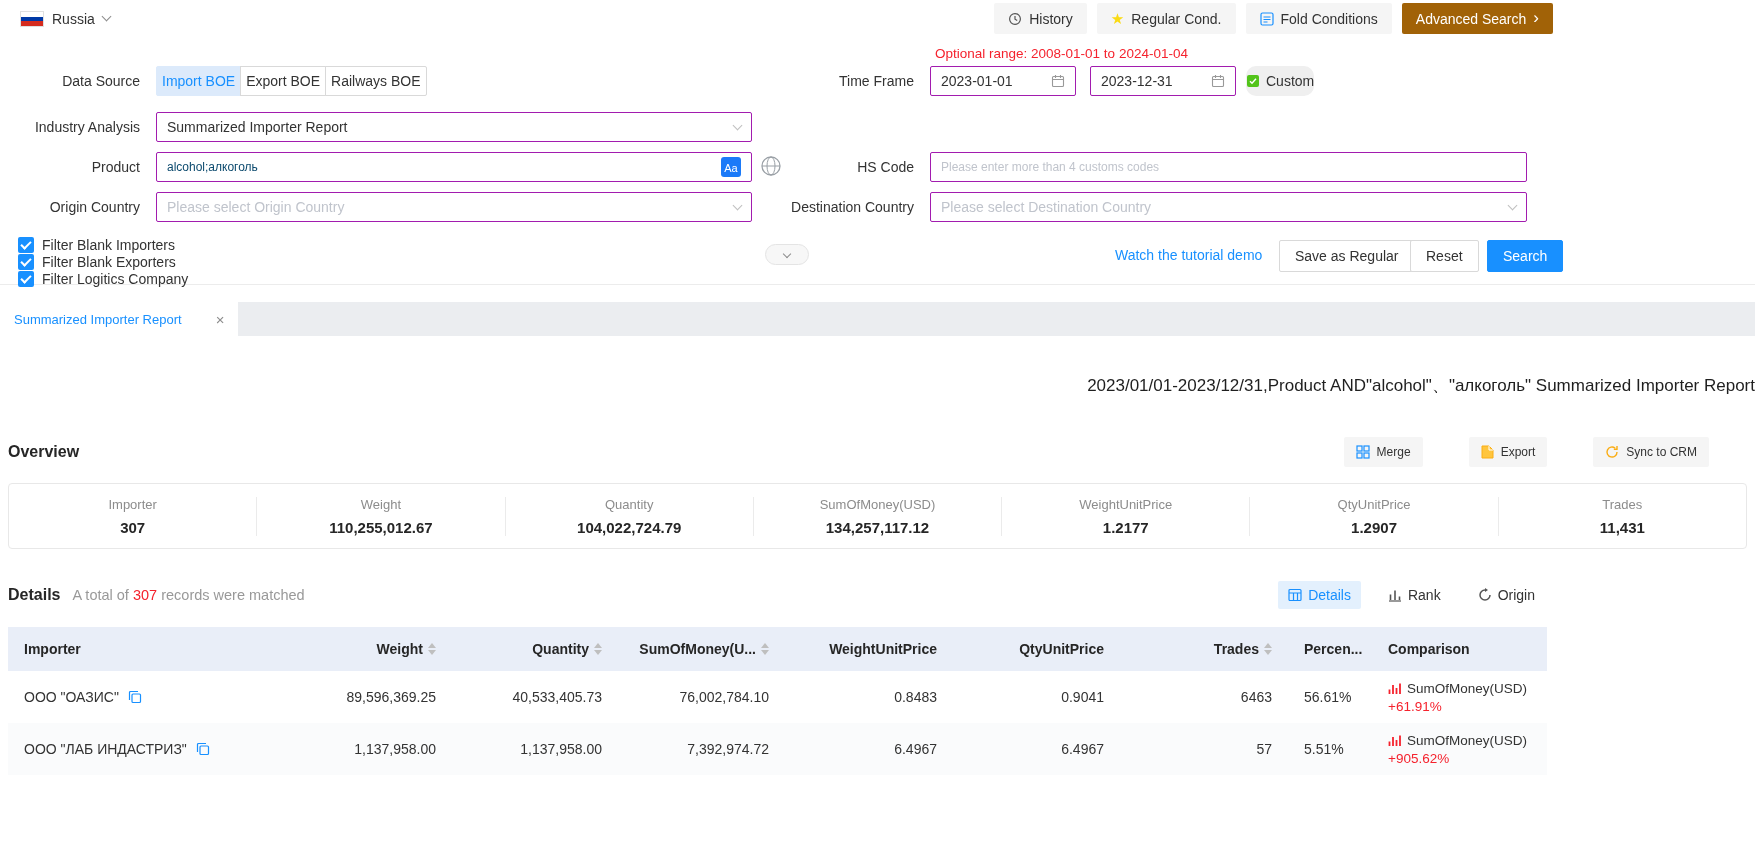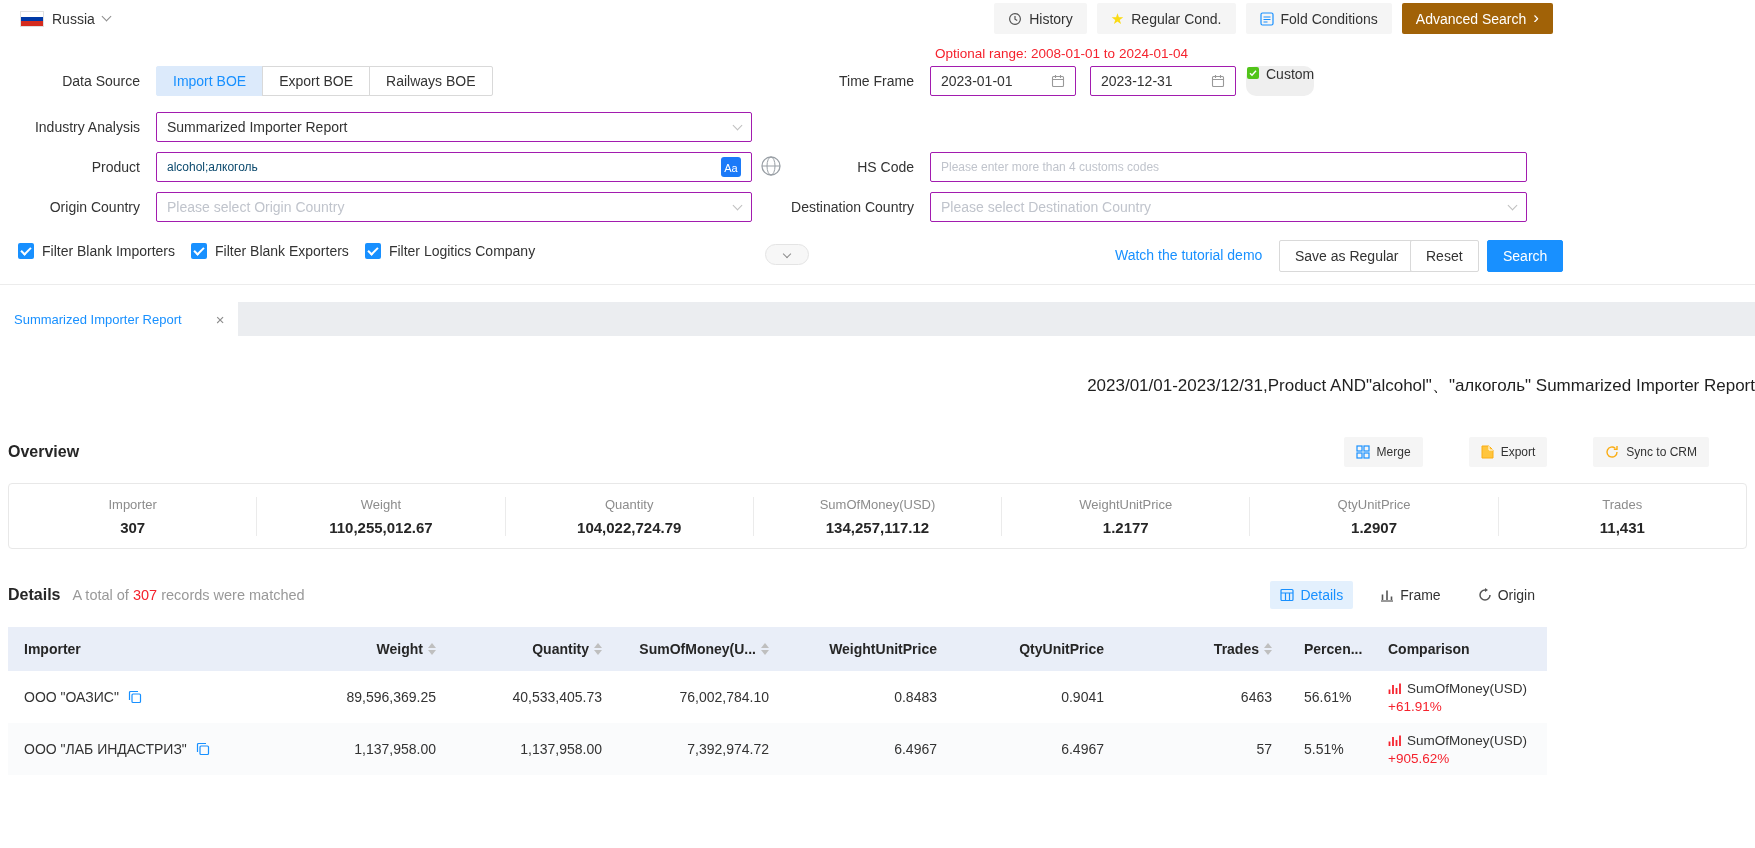--- a/index.html
+++ b/index.html
@@ -27,26 +27,26 @@
   .f-label { position: absolute; height: 30px; line-height: 30px; text-align: right; padding-right: 8px; color: #333; }
   .lab-left { left: 0; width: 148px; }
   .lab-right { left: 700px; width: 222px; }
   .f-field { position: absolute; height: 30px; border: 1px solid #a21caf; border-radius: 2px; background: #fff; display: flex; align-items: center; padding: 0 10px; gap: 8px; }
   .f-field .grow { flex: 1; }
   .placeholder { color: #c0c4cc; }
   .sel-chev { width: 7px; height: 7px; border-right: 1.3px solid #bfbfbf; border-bottom: 1.3px solid #bfbfbf; transform: rotate(45deg); margin-top: -4px; flex: none; }
   .bare-input { border: none; outline: none; flex: 1; font-size: 12px; font-family: inherit; color: #0c4a6e; background: transparent; }
   .bare-input::placeholder { color: #c0c4cc; }
   .seg { position: absolute; left: 156px; top: 29px; display: flex; }
-  .seg-item { height: 30px; line-height: 28px; padding: 0 16px; border: 1px solid #d9d9d9; background: #fff; margin-left: -1px; cursor: pointer; }
+  .seg-item { height: 30px; line-height: 28px; padding: 0 5px; border: 1px solid #d9d9d9; background: #fff; margin-left: -1px; cursor: pointer; }
   .seg-item:first-child { margin-left: 0; border-top-left-radius: 2px; border-bottom-left-radius: 2px; }
   .seg-item:last-child { border-top-right-radius: 2px; border-bottom-right-radius: 2px; }
   .seg-item.active { background: #dceafb; border-color: #dceafb; color: #1890ff; }
-  .gray-btn { background: #efefef; border: none; border-radius: 10px; display: flex; align-items: flex-start; gap: 6px; padding: 0 0; font-size: 14px; font-family: inherit; cursor: pointer; color: #333; }
-  .cb-row { position: absolute; left: 18px; top: 206px; display: flex; gap: 16px; }
+  .gray-btn { background: #efefef; border: none; border-radius: 10px; display: flex; align-items: center; gap: 6px; padding: 0 0; font-size: 14px; font-family: inherit; cursor: pointer; color: #333; }
+  .cb-row { position: absolute; left: 18px; top: 200px; display: flex; gap: 1px; flex-direction: column; }
   .cb { display: flex; align-items: center; gap: 8px; cursor: pointer; }
   .checkbox { width: 16px; height: 16px; background: #1890ff; border-radius: 2px; position: relative; flex: none; }
   .checkbox::after { content: ""; position: absolute; left: 5px; top: 2px; width: 4px; height: 8px; border-right: 2px solid #fff; border-bottom: 2px solid #fff; transform: rotate(45deg); }
   .collapse-pill { position: absolute; left: 765px; top: 207px; width: 44px; height: 21px; background: #f7f7f7; border: 1px solid #e4e4e4; border-radius: 11px; display: flex; align-items: center; justify-content: center; cursor: pointer; }
   .collapse-pill .chev { width: 6px; height: 6px; margin-top: -2px; }
   .link { position: absolute; color: #1890ff; cursor: pointer; }
   .btn { position: absolute; height: 32px; padding: 0 15px; border: 1px solid #d9d9d9; border-radius: 2px; background: #fff; font-size: 14px; font-family: inherit; display: flex; align-items: center; justify-content: center; cursor: pointer; color: #333; }
   .btn.primary { background: #1890ff; border-color: #1890ff; color: #fff; }
   
   .gap { height: 17px; }
@@ -298,21 +298,21 @@
           <rect x="1" y="1.5" width="12" height="11" rx="1" fill="none" stroke="#1890ff" stroke-width="1.2"></rect>
           <path d="M1 5h12M5.5 5v7.5M9.5 5v7.5" stroke="#1890ff" stroke-width="1.2" fill="none"></path>
         </svg>
       <span>Details</span>
     </button>
     <button class="view-btn">
       <svg width="14" height="14" viewBox="0 0 14 14">
           <path d="M2.5 12V6.5M7 12V2.5M11.5 12V8.5" stroke="#555" stroke-width="1.6" fill="none"></path>
           <path d="M1 13h12" stroke="#555" stroke-width="1.2"></path>
         </svg>
-      <span>Frame</span>
+      <span>Rank</span>
     </button>
     <button class="view-btn">
       <svg width="14" height="14" viewBox="0 0 14 14">
           <path d="M12 7A5 5 0 1 1 7 2" fill="none" stroke="#555" stroke-width="1.5"></path>
           <path d="M7 0l3 2-3 2z" fill="#555"></path>
         </svg>
       <span>Origin</span>
     </button>
   </div>
 </div>

